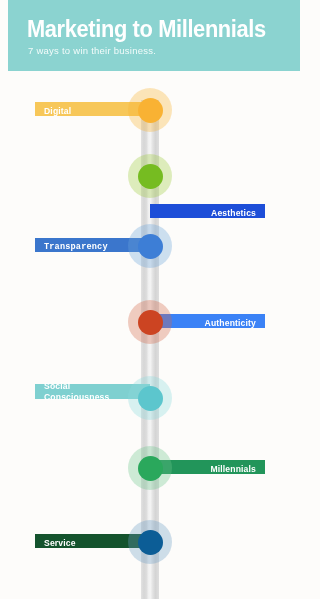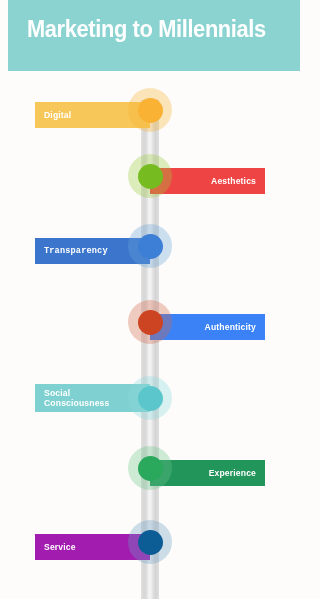--- a/index.html
+++ b/index.html
@@ -89,23 +89,23 @@
   }
   .node .core {
     position: absolute;
     width: 25px; height: 25px;
     left: -12.5px; top: -12.5px;
     border-radius: 50%;
   }
 
   .bar {
     position: absolute;
-    height: 26px;
+    height: 14px;
     display: flex;
-    align-items: center;
+    align-items: flex-end;
     color: #ffffff;
     font-size: 8.6px;
     font-weight: bold;
     letter-spacing: 0.15px;
   }
   .bar.left {
     left: 35px;
     right: auto;
     width: 115px;
     top: -8.5px;
@@ -113,53 +113,54 @@
     padding-left: 9px;
   }
   .bar.right {
     left: 150px;
     width: 115px;
     top: -8.5px;
     justify-content: flex-end;
     padding-right: 9px;
   }
   .bar.two-line {
-    height: 28px;
+    height: 15px;
     top: -14px;
     line-height: 10.5px;
     align-items: center;
   }
   .bar .bar-label { white-space: pre-line; }
 
   
   .tl-item .bar { z-index: 2; }
   .tl-item .node { z-index: 3; }
   #spine { z-index: 1; }
 </style>
 </head>
 <body>
 
 <div id="header">
   <div id="header-title">Marketing to Millennials</div>
+  <div id="header-subtitle">7 ways to win their business.</div>
 </div>
 
 <div id="spine"></div>
 
 <div id="timeline">
     <div class="tl-item" style="top: 110px;">
       <div class="bar left" style="background: rgb(247, 199, 89);">
         <span class="bar-label">Digital</span>
       </div>
       <div class="node">
         <div class="halo" style="background: rgb(249, 178, 51);"></div>
         <div class="core" style="background: rgb(249, 178, 51);"></div>
       </div>
     </div>
     <div class="tl-item" style="top: 176px;">
-      <div class="bar right" style="background: #ef4444;">
+      <div class="bar right" style="background: #1d4ed8; margin-top: 36px;">
         <span class="bar-label">Aesthetics</span>
       </div>
       <div class="node">
         <div class="halo" style="background: rgb(158, 203, 62);"></div>
         <div class="core" style="background: rgb(118, 188, 33);"></div>
       </div>
     </div>
     <div class="tl-item" style="top: 246px;">
       <div class="bar left" style="background: rgb(59, 118, 204); font-family: Liberation Mono, monospace;">
         <span class="bar-label">Transparency</span>
@@ -183,29 +184,29 @@
         <span class="bar-label">Social
 Consciousness</span>
       </div>
       <div class="node">
         <div class="halo" style="background: rgb(141, 219, 223);"></div>
         <div class="core" style="background: rgb(92, 198, 205);"></div>
       </div>
     </div>
     <div class="tl-item" style="top: 468px;">
       <div class="bar right" style="background: rgb(34, 149, 90);">
-        <span class="bar-label">Experience</span>
+        <span class="bar-label">Millennials</span>
       </div>
       <div class="node">
         <div class="halo" style="background: rgb(108, 196, 141);"></div>
         <div class="core" style="background: rgb(42, 168, 92);"></div>
       </div>
     </div>
     <div class="tl-item" style="top: 542px;">
-      <div class="bar left" style="background: #a21caf;">
+      <div class="bar left" style="background: #14532d;">
         <span class="bar-label">Service</span>
       </div>
       <div class="node">
         <div class="halo" style="background: rgb(110, 158, 196);"></div>
         <div class="core" style="background: rgb(12, 93, 150);"></div>
       </div>
     </div>
   </div>
 
 </body></html>

